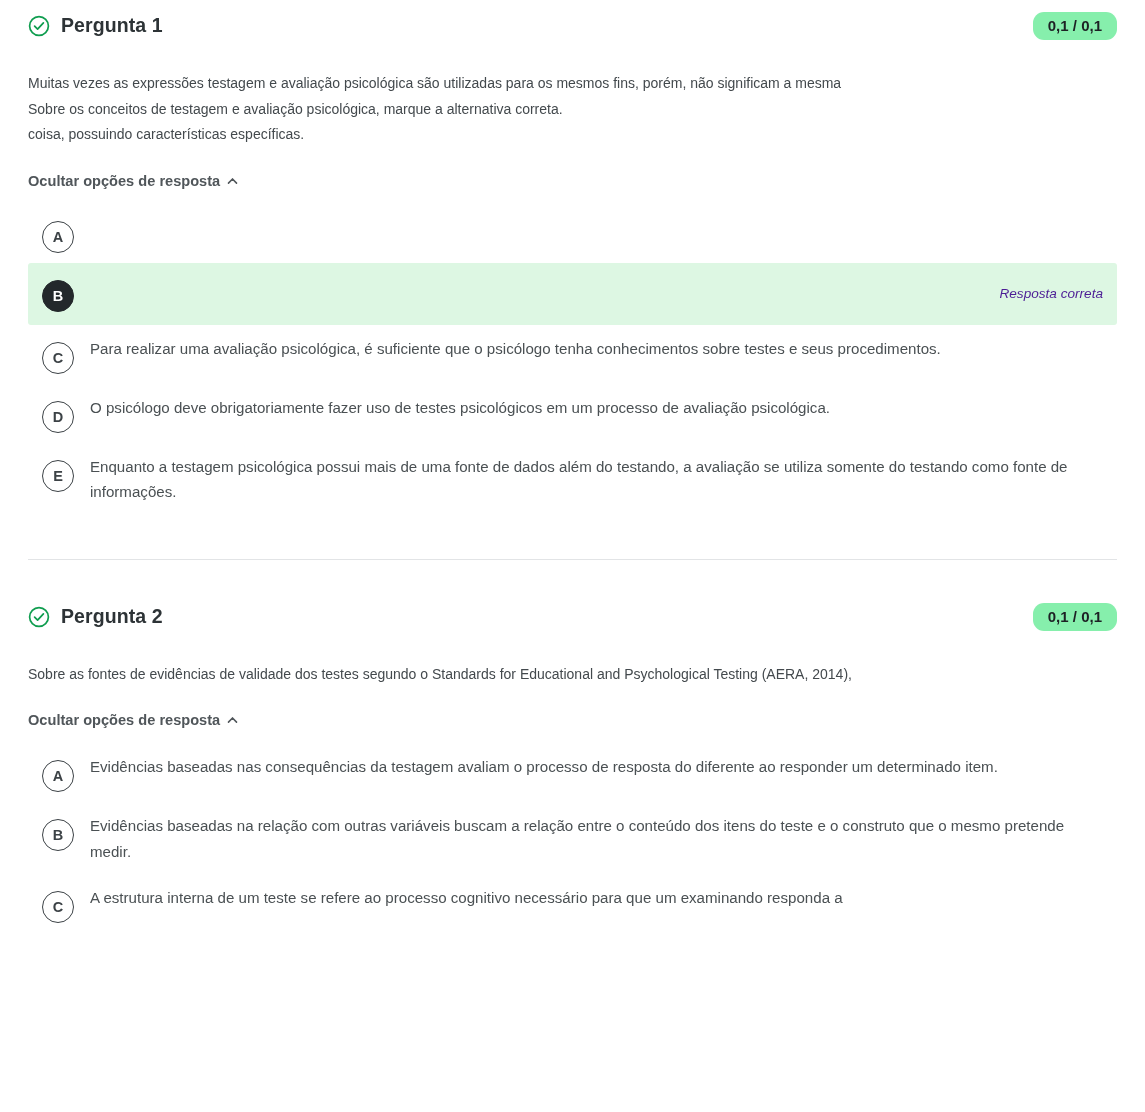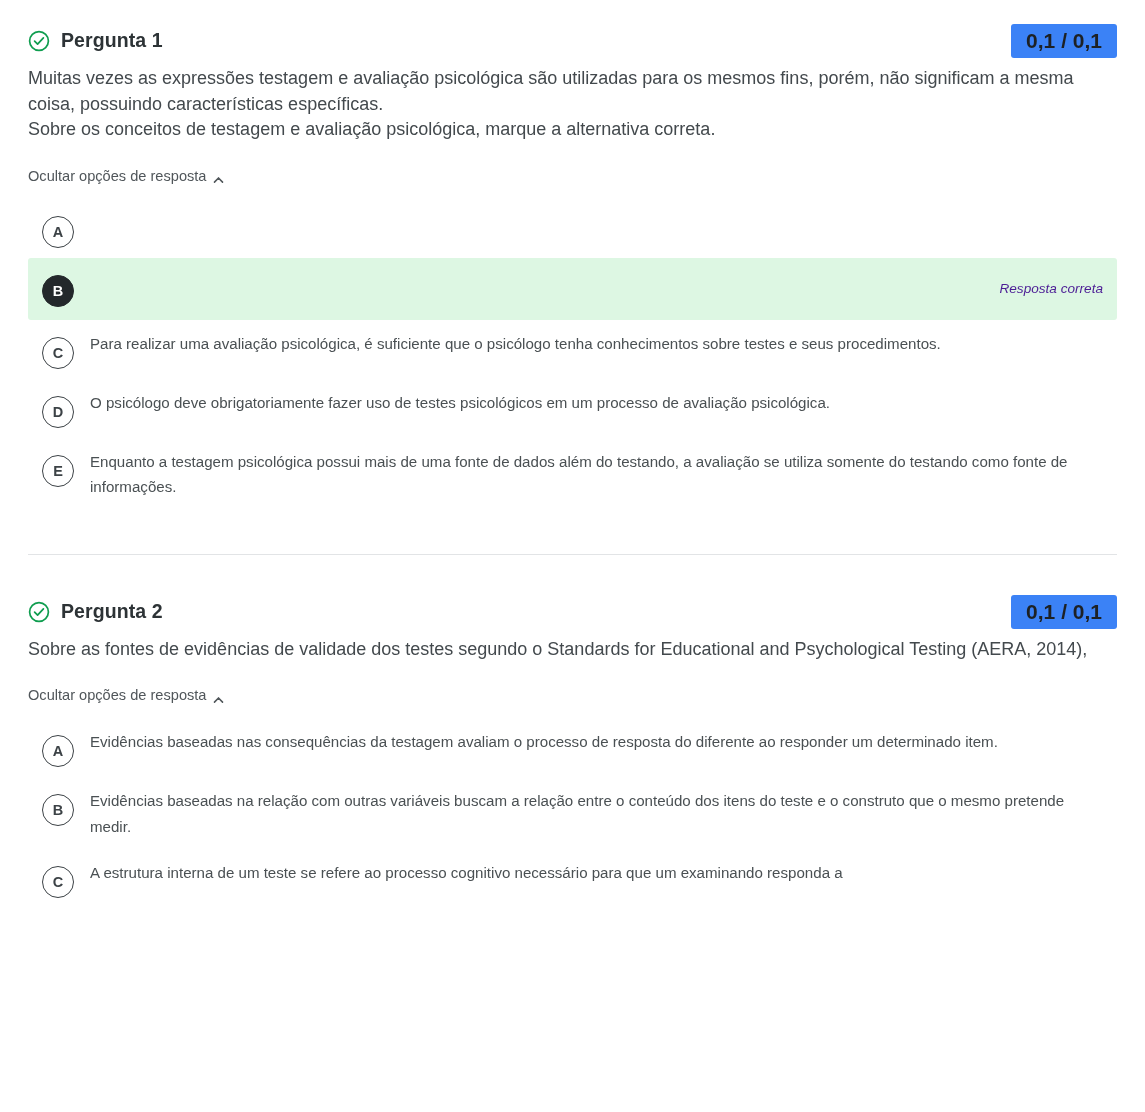--- a/index.html
+++ b/index.html
@@ -13,21 +13,21 @@
     height: 1112px;
     overflow: hidden;
     font-family: "Liberation Sans", "DejaVu Sans", sans-serif;
     color: #3f4549;
     -webkit-font-smoothing: antialiased;
   }
 
   .page {
     width: 1145px;
     box-sizing: border-box;
-    padding: 16px 28px;
+    padding: 1px 28px;
   }
 
   
   .question-block {
     padding-top: 4px;
   }
 
   .q-header {
     display: flex;
     align-items: center;
@@ -51,48 +51,49 @@
 
   .q-title {
     font-size: 19.5px;
     font-weight: 600;
     color: #2d3336;
     letter-spacing: .1px;
     line-height: 1;
   }
 
   .score-badge {
-    background: #3b82f6;
+    background: #86efac;
     color: #1d2124;
-    font-size: 21px;
-    font-weight: 600;
-    border-radius: 3px;
+    font-size: 15px;
+    font-weight: 600;
+    border-radius: 11px;
     padding: 6px 15px 7px;
     line-height: 1;
     white-space: nowrap;
   }
 
   
   .q-statement {
-    font-size: 18px;
+    font-size: 14px;
     line-height: 25.5px;
     color: #43494d;
-    margin-top: 6px;
+    margin-top: 26px;
     max-width: 1092px;
   }
   .q-statement p { margin: 0; }
 
   
   .toggle-row {
     margin-top: 26px;
     display: inline-flex;
-    align-items: flex-end;
+    align-items: flex-start;
     gap: 7px;
     cursor: pointer;
     user-select: none;
+    font-weight: bold;
   }
   .toggle-label {
     font-size: 14.6px;
     color: #50565a;
     line-height: 1;
   }
   .chev {
     display: block;
     width: 11px;
     height: 11px;
@@ -190,22 +191,22 @@
             <polyline points="6.6,11.2 9.6,14.2 15.4,7.9" fill="none" stroke="#0f9d4f" stroke-width="1.7" stroke-linecap="round" stroke-linejoin="round"></polyline>
           </svg>
         </span>
         <span class="q-title">Pergunta 1</span>
       </div>
       <span class="score-badge">0,1 / 0,1</span>
     </div>
 
     <div class="q-statement">
       <p>Muitas vezes as expressões testagem e avaliação psicológica são utilizadas para os mesmos fins, porém, não significam a mesma</p>
+      <p>Sobre os conceitos de testagem e avaliação psicológica, marque a alternativa correta.</p>
       <p>coisa, possuindo características específicas.</p>
-      <p>Sobre os conceitos de testagem e avaliação psicológica, marque a alternativa correta.</p>
     </div>
 
     <div class="toggle-row">
       <span class="toggle-label">Ocultar opções de resposta</span>
       <span class="chev">
         <svg viewBox="0 0 12 12" width="11" height="11" aria-hidden="true">
           <polyline points="1.6,7.8 6,3.2 10.4,7.8" fill="none" stroke="#50565a" stroke-width="1.7" stroke-linecap="round" stroke-linejoin="round"></polyline>
         </svg>
       </span>
     </div>

